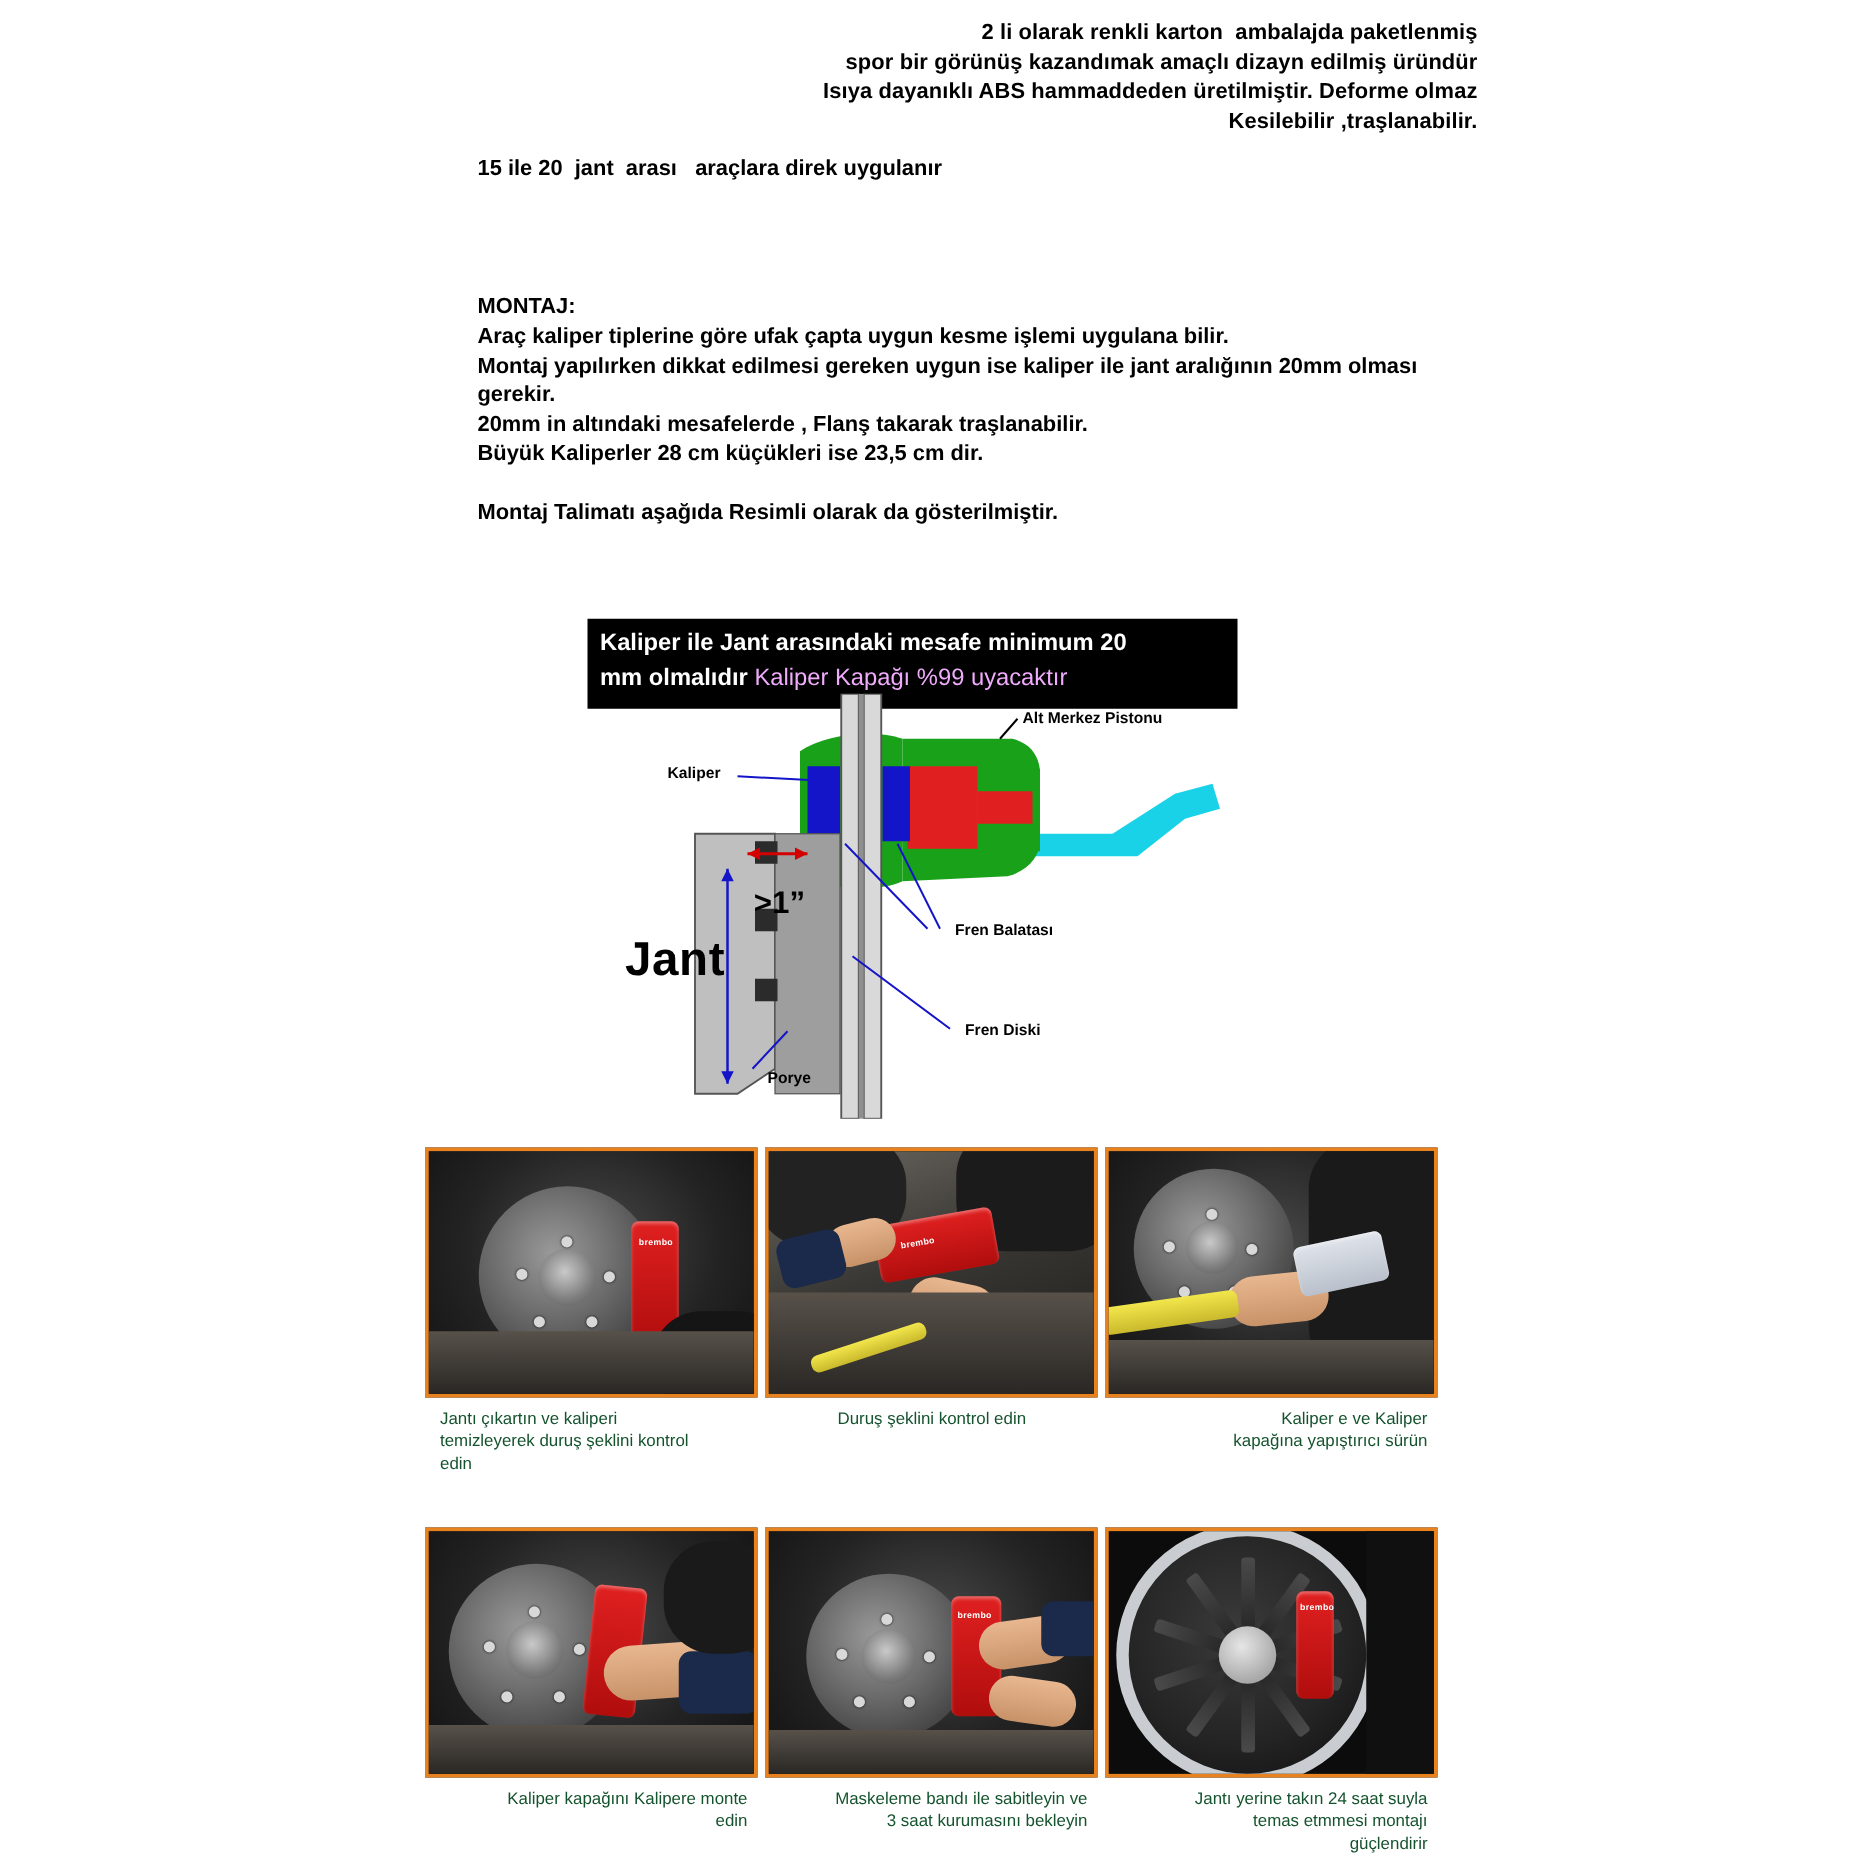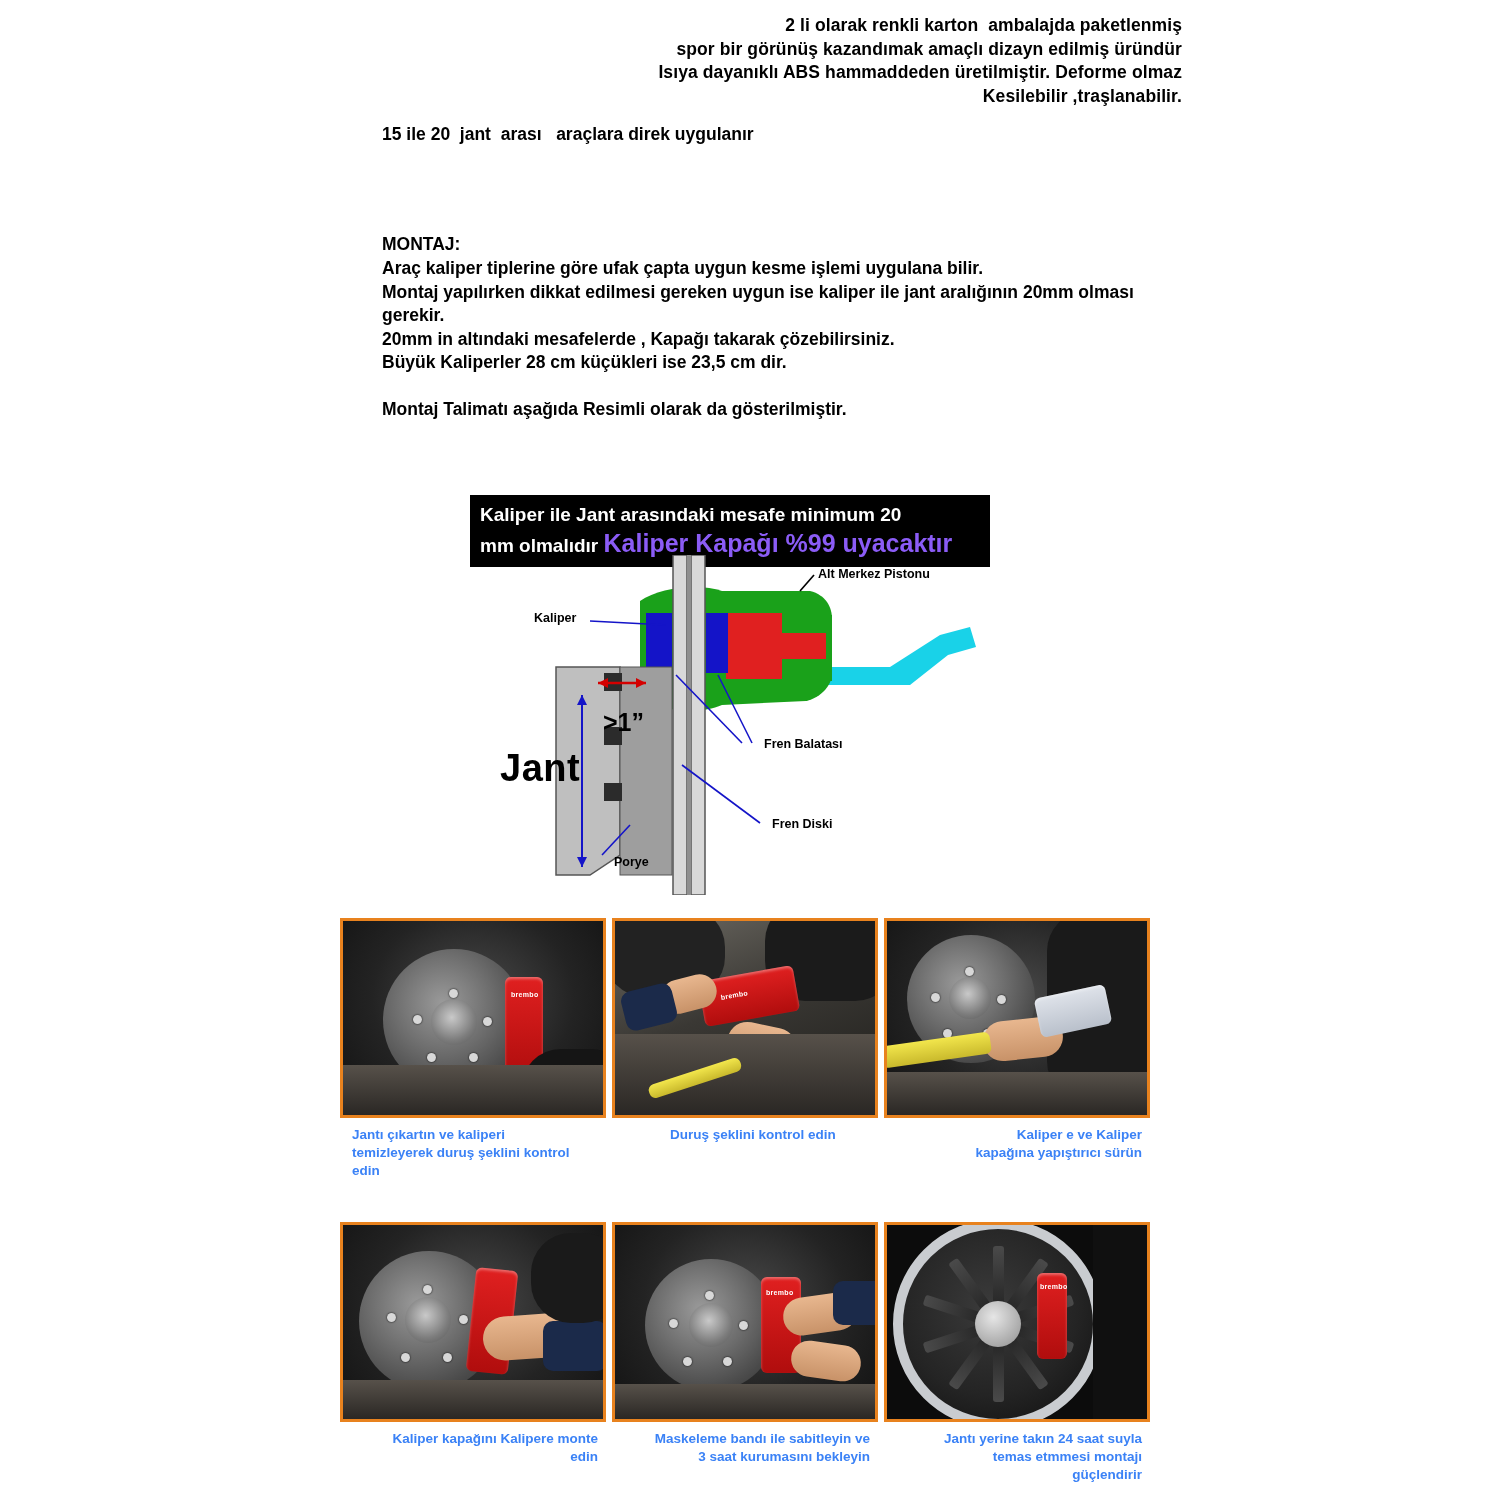--- a/index.html
+++ b/index.html
@@ -88,23 +88,23 @@
     padding: 6px 10px;
     box-sizing: border-box;
   }
   .banner-text {
     color: #ffffff;
     font-size: 19px;
     font-weight: bold;
     line-height: 28px;
   }
   .banner-red {
-    color: #8b5cf6;
-    font-size: 25px;
-    font-weight: bold;
+    color: #f0abfc;
+    font-size: 19px;
+    font-weight: normal;
   }
   .svg-wrap {
     position: absolute;
     left: 0;
     top: 60px;
     width: 560px;
     height: 340px;
   }
   .lbl {
     position: absolute;
@@ -152,23 +152,23 @@
     height: 200px;
     border: 3px solid #e8821e;
     box-sizing: border-box;
     position: relative;
     overflow: hidden;
     background: #1a1a1a;
   }
   .caption {
     margin-top: 8px;
     font-size: 13.5px;
-    font-weight: bold;
+    font-weight: normal;
     line-height: 18px;
-    color: #3b82f6;
+    color: #14532d;
     width: 250px;
   }
   .cap-ind-1 { margin-left: 12px; }
   .cap-ind-2 { margin-left: 14px; }
   .cap-ind-3 { margin-left: 8px; text-align: right; }
 
   
   .scene { position: absolute; inset: 0; }
   .bg-dark { position: absolute; inset: 0; background: radial-gradient(ellipse at 50% 40%, #4a4a4a 0%, #232323 55%, #111 100%); }
   .bg-garage { position: absolute; inset: 0; background: linear-gradient(160deg, #6d6a63 0%, #3a3834 45%, #1d1c19 100%); }
@@ -266,21 +266,21 @@
     <div class="line">Kesilebilir ,traşlanabilir.</div>
   </div>
 
   <div class="intro-extra">15 ile 20  jant  arası   araçlara direk uygulanır</div>
 
   <div class="montaj-title">MONTAJ:</div>
   <div class="montaj-block">
     <span class="line">Araç kaliper tiplerine göre ufak çapta uygun kesme işlemi uygulana bilir.</span>
     <span class="line">Montaj yapılırken dikkat edilmesi gereken uygun ise kaliper ile jant aralığının 20mm olması</span>
     <span class="line">gerekir.</span>
-    <span class="line">20mm in altındaki mesafelerde , Kapağı takarak çözebilirsiniz.</span>
+    <span class="line">20mm in altındaki mesafelerde , Flanş takarak traşlanabilir.</span>
     <span class="line">Büyük Kaliperler 28 cm küçükleri ise 23,5 cm dir.</span>
   </div>
   <div class="montaj-note">Montaj Talimatı aşağıda Resimli olarak da gösterilmiştir.</div>
 
   <div class="diagram">
 
     <div class="banner">
       <div class="banner-text">
         <span>Kaliper ile Jant arasındaki mesafe minimum  20</span>
       </div>

